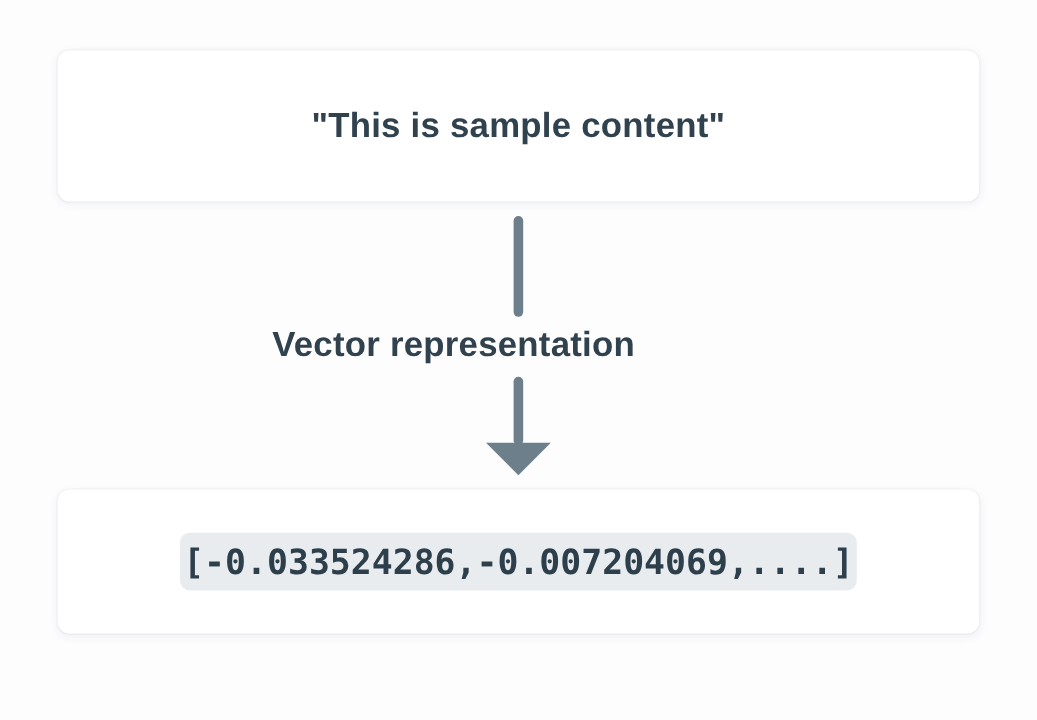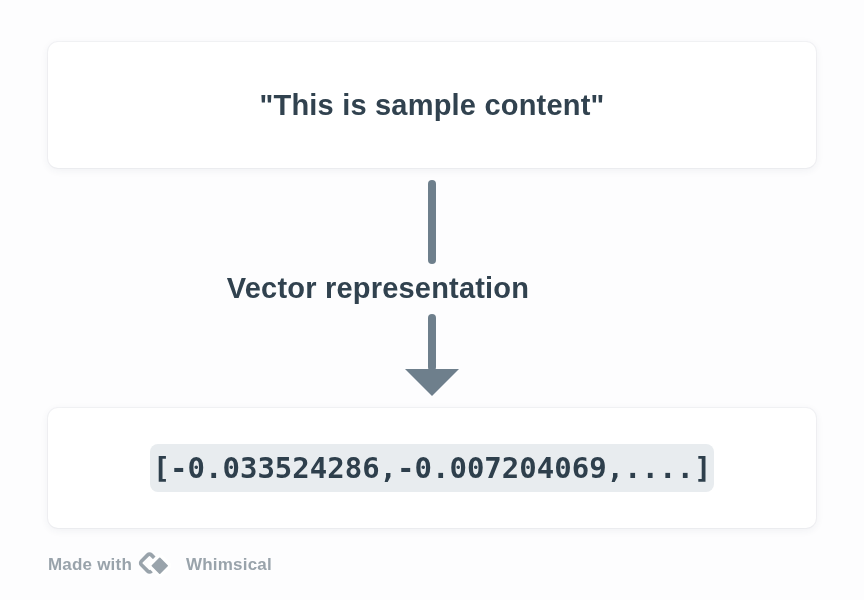--- a/index.html
+++ b/index.html
@@ -108,24 +108,14 @@
 
   <div class="arrow-label">Vector representation</div>
 
   <div class="arrow-line line2"></div>
   <div class="arrow-head"></div>
 
   <div class="card card-bottom">
     <code class="code-chip">[-0.033524286,-0.007204069,....]</code>
   </div>
 
-  <div class="footer">
-    <span class="made-with">Made with</span>
-    <span class="logo">
-      <svg width="44" height="36" viewBox="0 0 44 36" xmlns="http://www.w3.org/2000/svg">
-        <rect x="5.5" y="9" width="14" height="14" rx="2.5" transform="rotate(45 12.5 16)" fill="none" stroke="#99a3ab" stroke-width="3.6"></rect>
-        <rect x="15" y="11" width="15.5" height="15.5" rx="2.5" transform="rotate(45 22.75 18.75)" fill="#99a3ab" stroke="#ffffff" stroke-width="3.4"></rect>
-      </svg>
-    </span>
-    <span class="brand">Whimsical</span>
-  </div>
 
 </div>
 
 </body></html>

